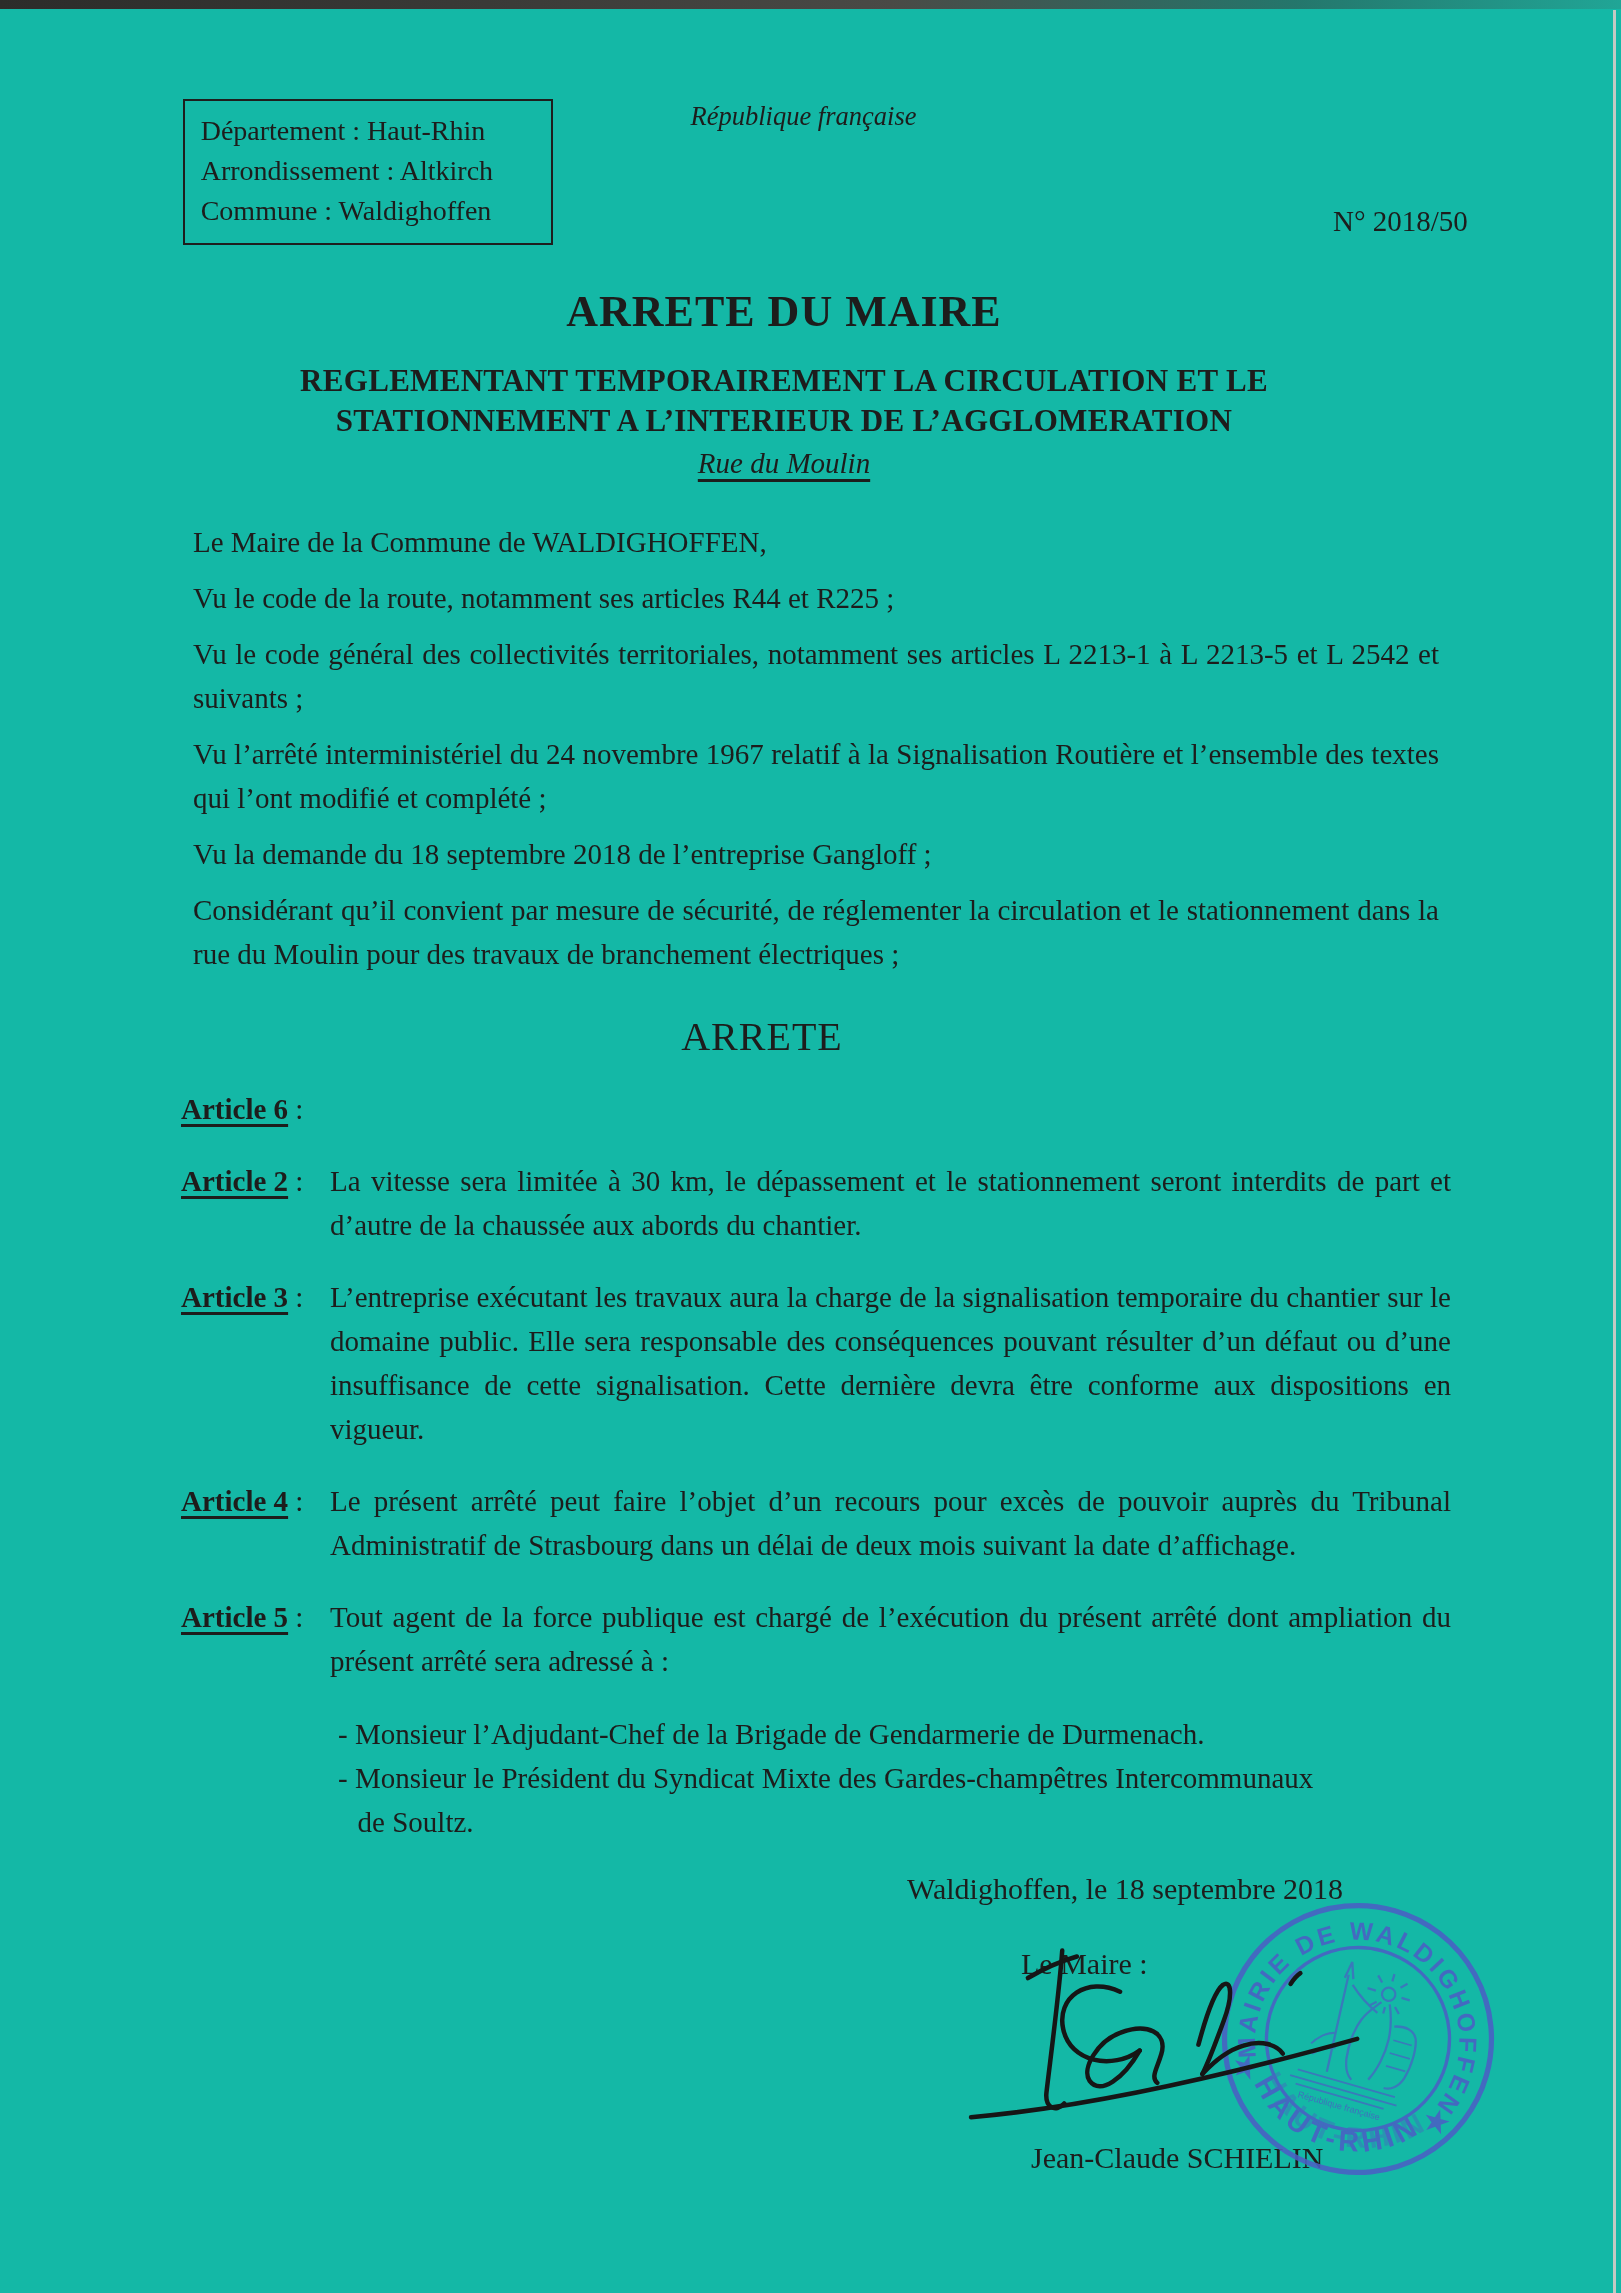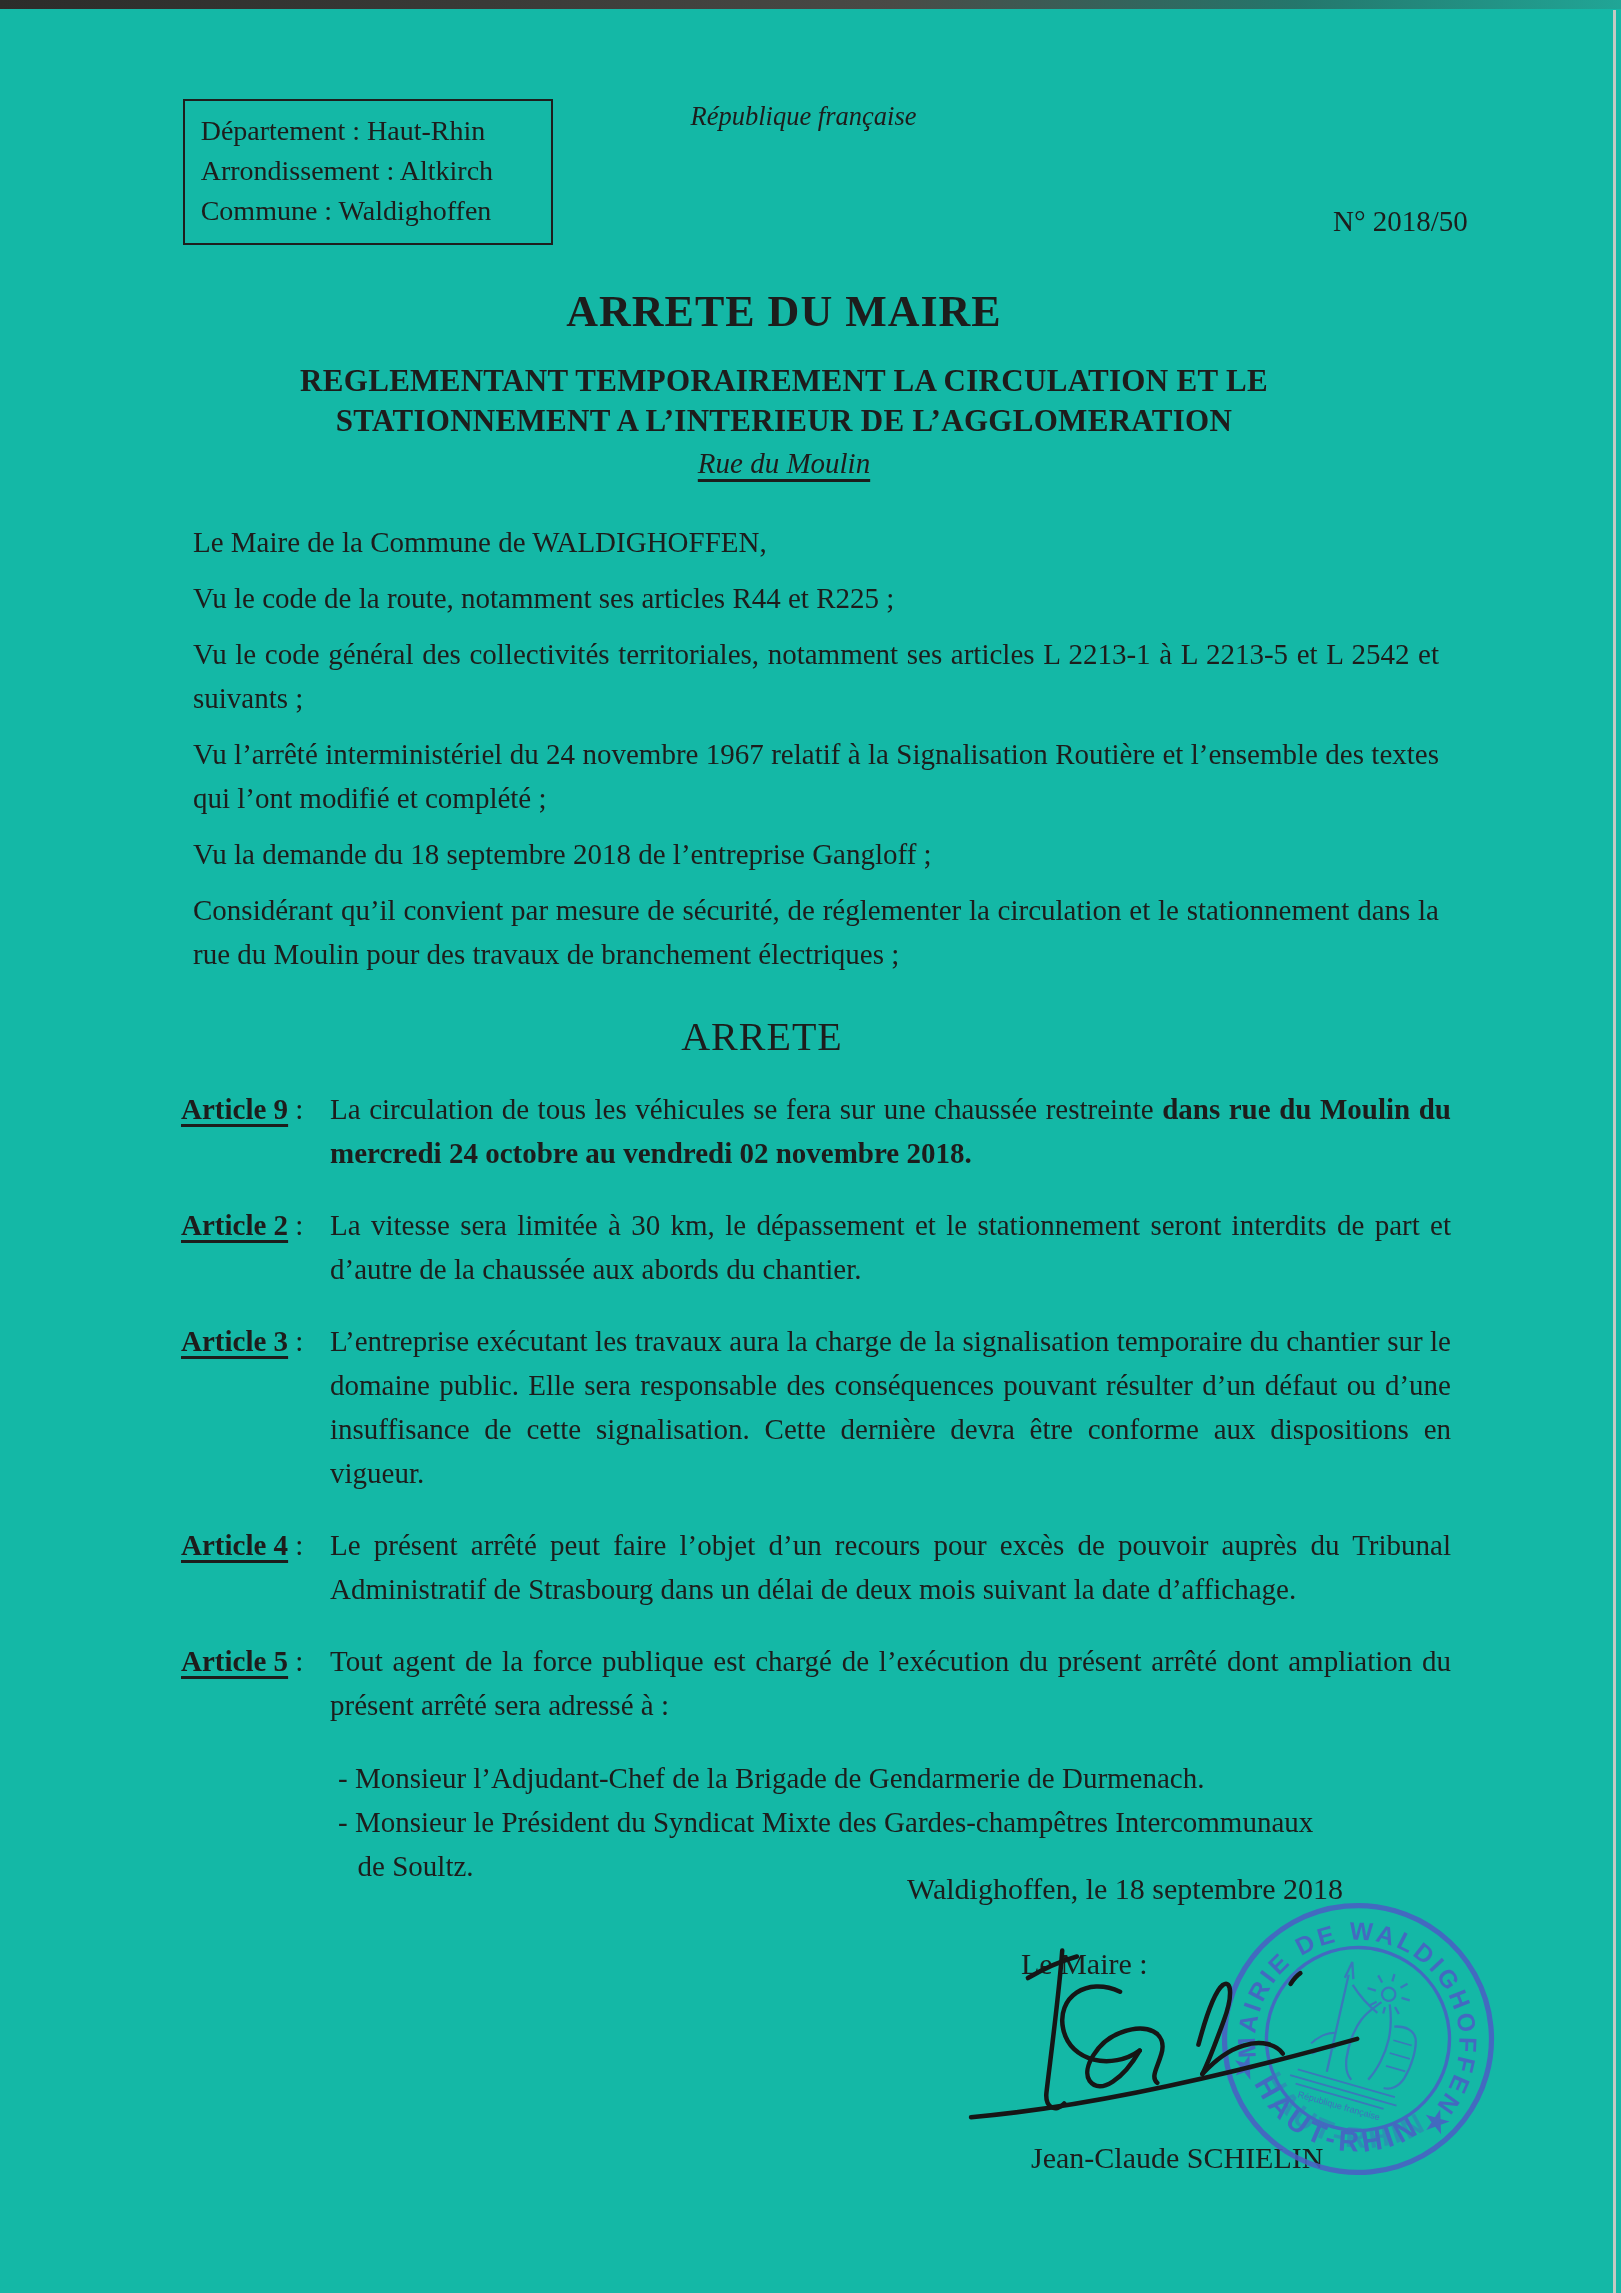--- a/index.html
+++ b/index.html
@@ -68,22 +68,21 @@
     <p>Le Maire de la Commune de WALDIGHOFFEN,</p>
     <p>Vu le code de la route, notamment ses articles R44 et R225 ;</p>
     <p>Vu le code général des collectivités territoriales, notamment ses articles L 2213-1 à L 2213-5 et L 2542 et suivants ;</p>
     <p>Vu l’arrêté interministériel du 24 novembre 1967 relatif à la Signalisation Routière et l’ensemble des textes qui l’ont modifié et complété ;</p>
     <p>Vu la demande du 18 septembre 2018 de l’entreprise Gangloff ;</p>
     <p>Considérant qu’il convient par mesure de sécurité, de réglementer la circulation et le stationnement dans la rue du Moulin pour des travaux de branchement électriques ;</p>
 
     <div class="decree-heading">ARRETE</div>
 
     <div class="article">
-      <span class="lbl"><b>Article 9</b><span> : </span></span>
-      <span class="txt"><span>La circulation de tous les véhicules se fera sur une chaussée restreinte </span><b>dans rue du Moulin du mercredi 24 octobre au vendredi 02 novembre 2018.</b></span>
+      <span class="lbl"><b>Article 6</b><span> : </span></span>
     </div>
 
     <div class="article">
       <span class="lbl"><b>Article 2</b><span> : </span></span>
       <span class="txt"><span>La vitesse sera limitée à 30 km, le dépassement et le stationnement seront interdits de part et d’autre de la chaussée aux abords du chantier.</span><b></b></span>
     </div>
 
     <div class="article">
       <span class="lbl"><b>Article 3</b><span> : </span></span>
       <span class="txt"><span>L’entreprise exécutant les travaux aura la charge de la signalisation temporaire du chantier sur le domaine public. Elle sera responsable des conséquences pouvant résulter d’un défaut ou d’une insuffisance de cette signalisation. Cette dernière devra être conforme aux dispositions en vigueur.</span><b></b></span>

